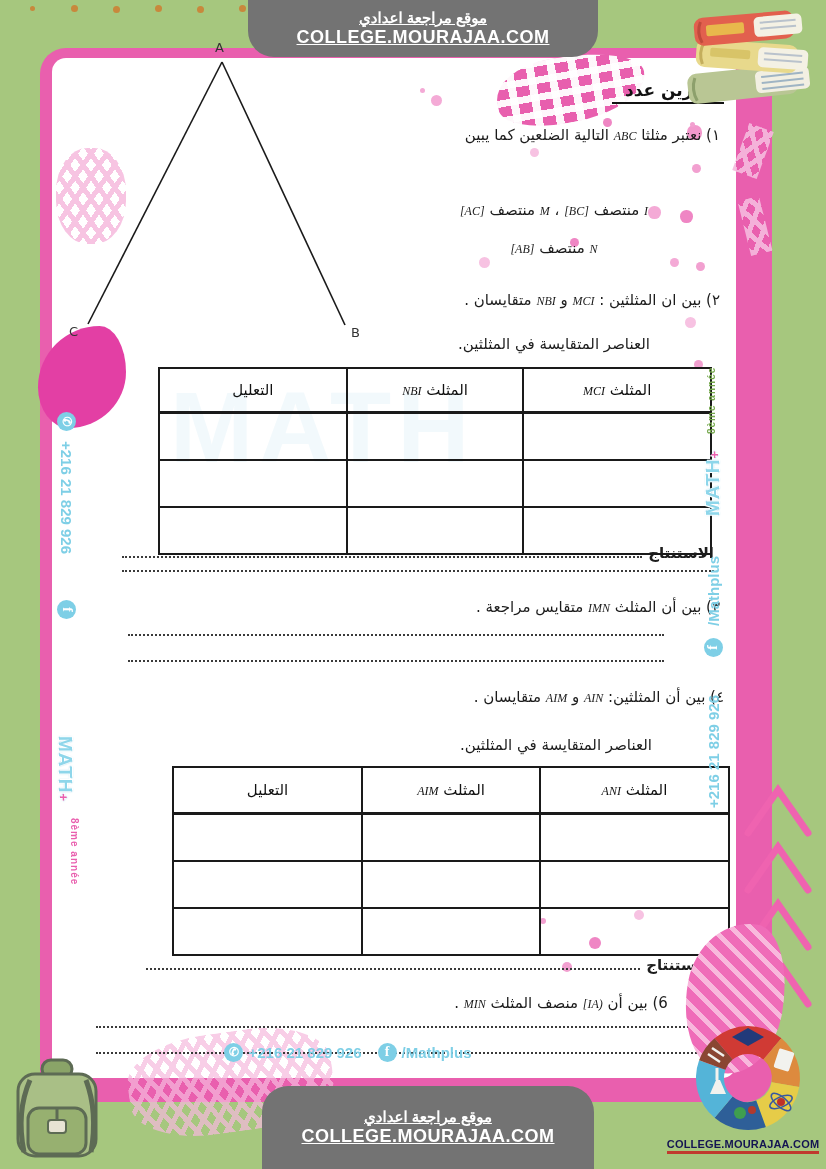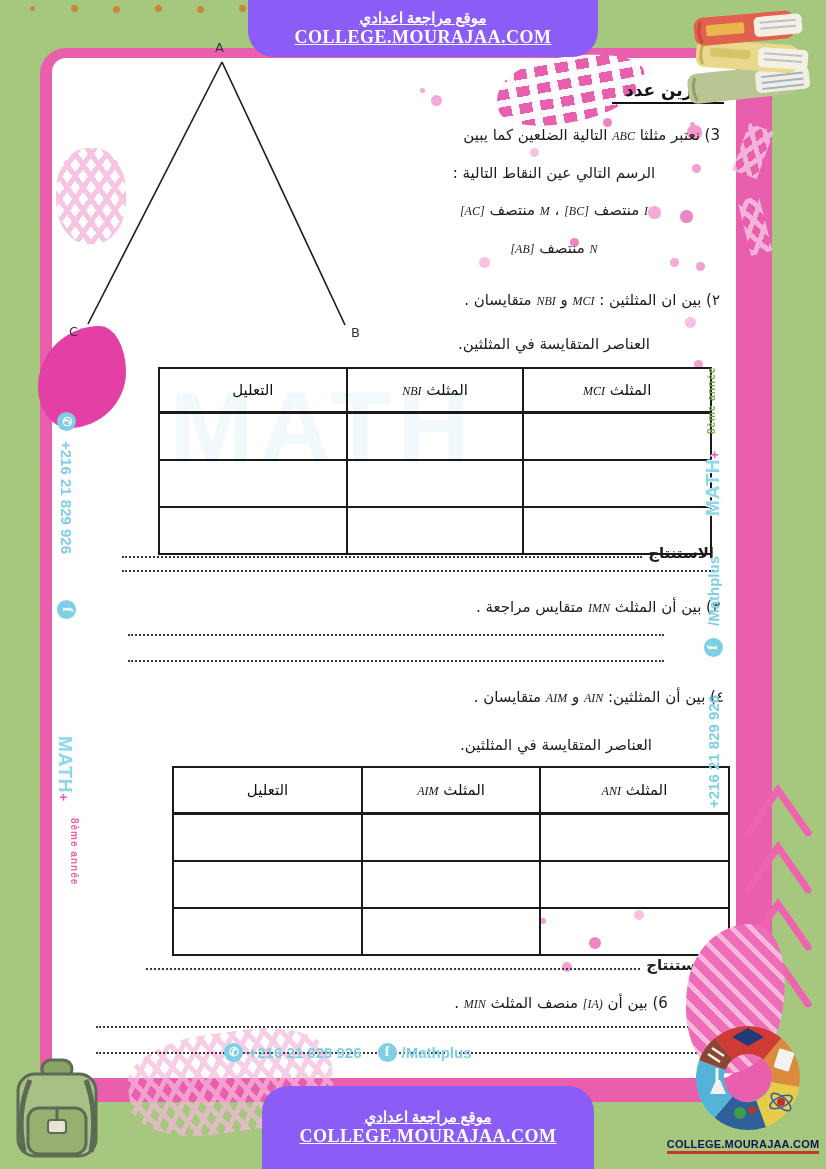--- a/index.html
+++ b/index.html
@@ -6,23 +6,23 @@
   .canvas{position:relative;width:826px;height:1169px;background:#a6c77e;overflow:hidden;
           font-family:"DejaVu Sans",sans-serif;}
 
   
   .pink-frame{position:absolute;left:40px;top:48px;width:732px;height:1054px;
               background:#e95fae;border-radius:26px;z-index:1;}
   .page{position:absolute;left:52px;top:58px;width:684px;height:1020px;background:#ffffff;
         border-radius:14px;z-index:2;}
 
   
-  .tab{position:absolute;background:#8b5cf6;z-index:30;display:flex;flex-direction:column;
+  .tab{position:absolute;background:#737373;z-index:30;display:flex;flex-direction:column;
        align-items:center;justify-content:center;color:#fff;text-align:center;
-       font-family:Liberation Serif, serif;}
+       font-family:Liberation Sans, sans-serif;}
   .tab-top{left:248px;top:0;width:350px;height:57px;border-radius:0 0 26px 26px;}
   .tab-bottom{left:262px;top:1086px;width:332px;height:83px;border-radius:26px 26px 0 0;}
   .tab .ar{font-size:15px;font-weight:bold;text-decoration:underline;}
   .tab .url{font-size:18px;font-weight:bold;letter-spacing:.5px;text-decoration:underline;}
 
   
   .line{position:absolute;display:flex;direction:rtl;align-items:baseline;z-index:10;
         font-size:15px;color:#1c1c1c;white-space:pre;}
   .line span{white-space:pre;}
   .math{font-family:"Liberation Serif",serif;font-style:italic;font-size:12px;direction:ltr;
@@ -186,24 +186,21 @@
     <line x1="167" y1="28" x2="33" y2="290" stroke="#1a1a1a" stroke-width="1.6"></line>
     <line x1="167" y1="28" x2="290" y2="291" stroke="#1a1a1a" stroke-width="1.6"></line>
     <text x="160" y="18" font-size="13" fill="#333" font-family="DejaVu Sans">A</text>
     <text x="14" y="302" font-size="13" fill="#333" font-family="DejaVu Sans">C</text>
     <text x="296" y="303" font-size="13" fill="#333" font-family="DejaVu Sans">B</text>
   </svg>
 
   <div class="ex-title">تمرين عدد</div>
 
   <div class="line jright" style="left:388px;top:126px;width:332px;">
-    <span>3) نعتبر مثلثا </span><span class="math">ABC</span><span> التالية الضلعين كما يبين</span>
-  </div>
-  <div class="line jcenter" style="left:388px;top:164px;width:332px;">
-    <span>الرسم التالي عين النقاط التالية :</span>
+    <span>١) نعتبر مثلثا </span><span class="math">ABC</span><span> التالية الضلعين كما يبين</span>
   </div>
   <div class="line jcenter" style="left:388px;top:201px;width:332px;">
     <span class="math">I</span><span> منتصف </span><span class="math">[BC]</span><span> ، </span><span class="math">M</span><span> منتصف </span><span class="math">[AC]</span>
   </div>
   <div class="line jcenter" style="left:388px;top:239px;width:332px;">
     <span class="math">N</span><span> منتصف </span><span class="math">[AB]</span>
   </div>
 
   <div class="line jright" style="left:388px;top:291px;width:332px;">
     <span>٢) بين ان المثلثين : </span><span class="math">MCI</span><span> و </span><span class="math">NBI</span><span> متقايسان .</span>

